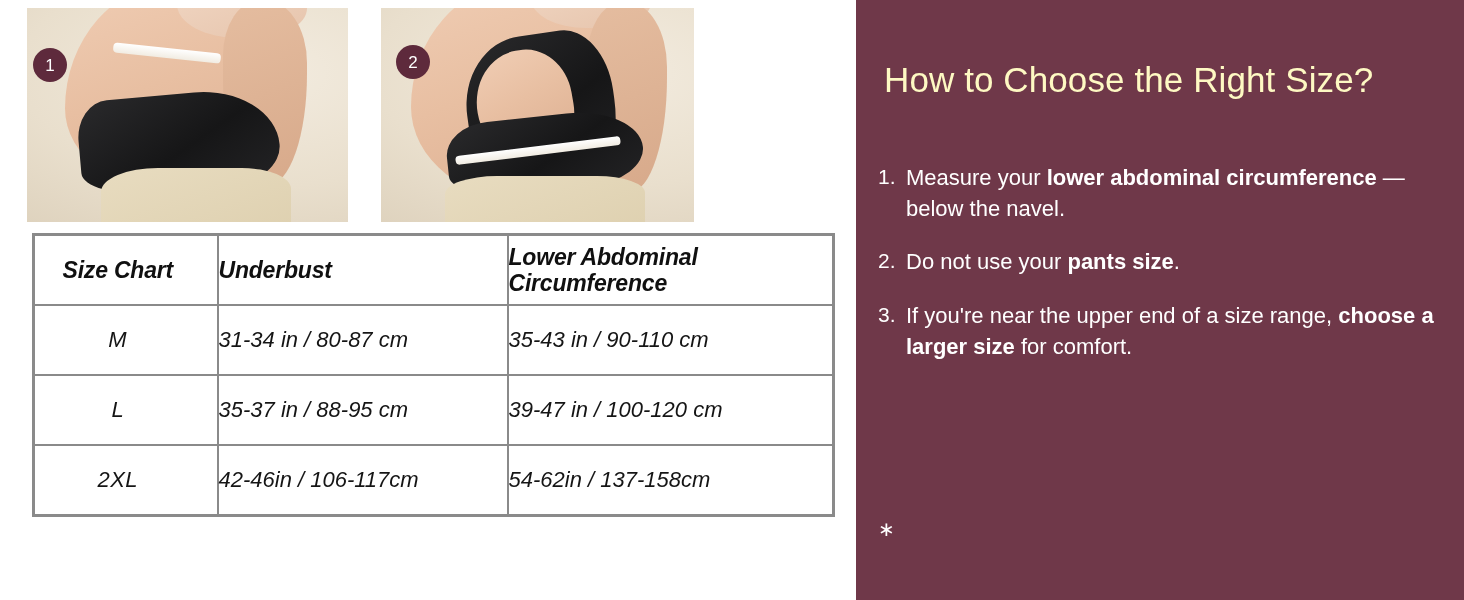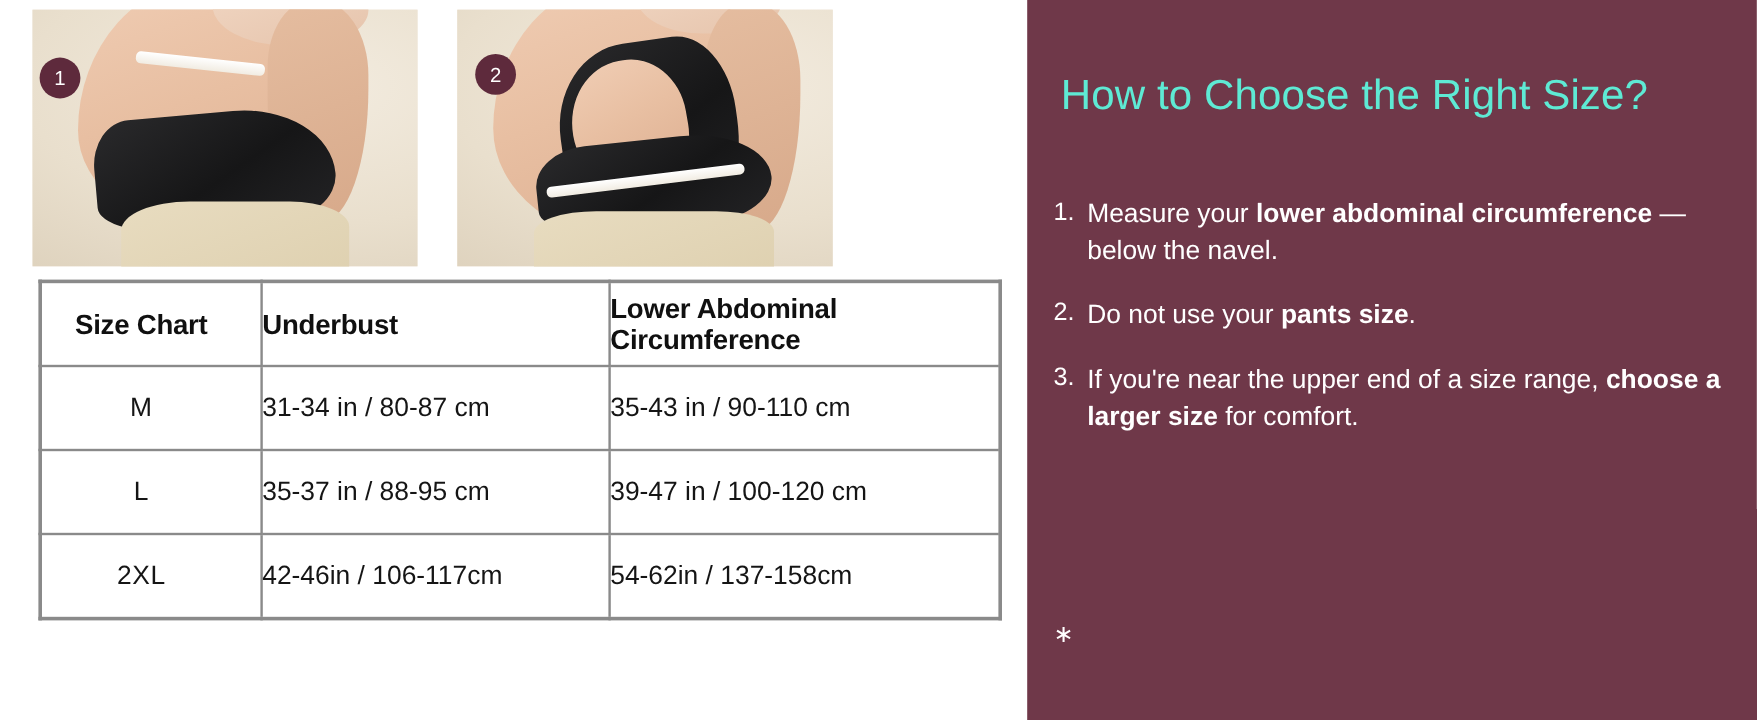--- a/index.html
+++ b/index.html
@@ -82,20 +82,21 @@
     width: 800px;
     border-collapse: collapse;
     table-layout: fixed;
     border: 3px solid #8a8a8a;
     background: #ffffff;
   }
   .size-table td, .size-table th {
     border: 2px solid #8a8a8a;
     padding: 0 16px 0 0;
     vertical-align: middle;
+    font-style: italic;
   }
   .col-size { width: 184px; }
   .col-ub   { width: 290px; }
   .col-lac  { width: 326px; }
 
   .size-table thead th {
     height: 68px;
     font-weight: bold;
     font-size: 23px;
     color: #101010;
@@ -133,21 +134,21 @@
     box-sizing: border-box;
     padding: 0;
   }
   .panel-title {
     position: absolute;
     left: 28px;
     top: 60px;
     width: 560px;
     font-size: 35px;
     font-weight: 400;
-    color: #5eead4;
+    color: #fef9c3;
     letter-spacing: 0.1px;
     line-height: 1.15;
     white-space: nowrap;
   }
   .steps {
     position: absolute;
     left: 22px;
     top: 162px;
     width: 572px;
   }

